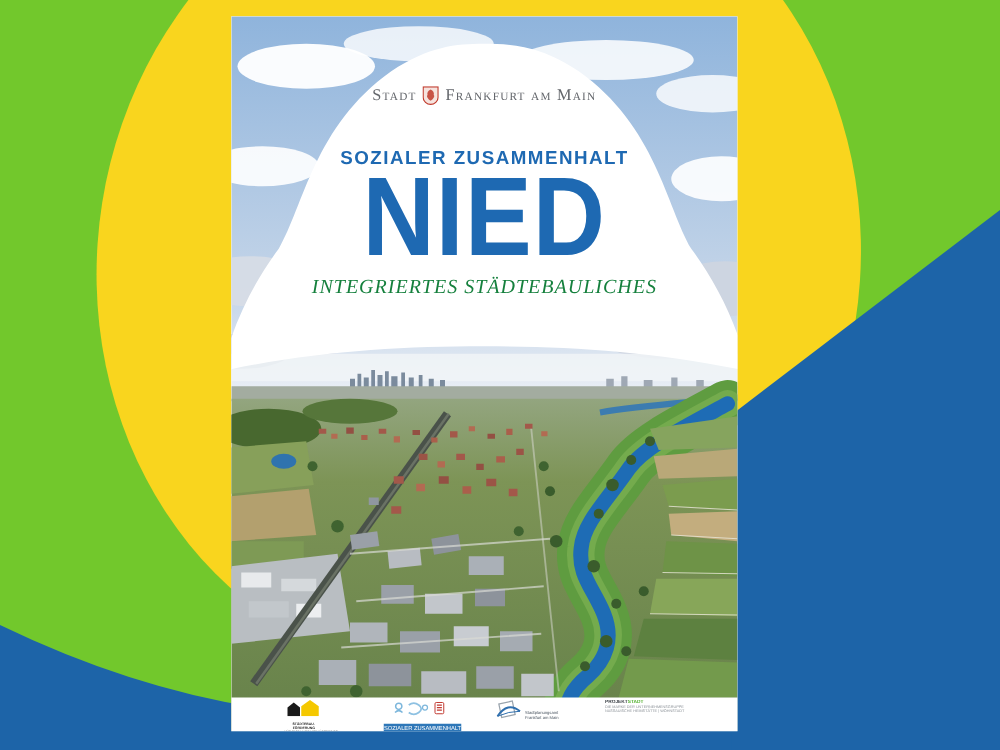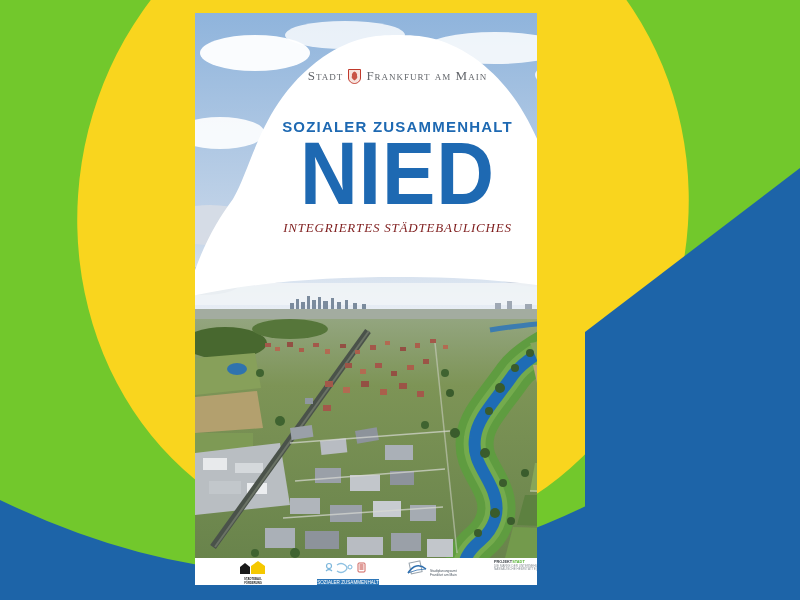--- a/index.html
+++ b/index.html
@@ -1,31 +1,31 @@
 <!DOCTYPE html>
 <html><head>
 <meta charset="utf-8">
 <style>
   html,body{margin:0;padding:0;}
   body{width:800px;height:600px;overflow:hidden;position:relative;font-family:"Liberation Sans",sans-serif;background:#1d64a8;}
   .bg-svg{position:absolute;left:0;top:0;width:800px;height:600px;display:block;}
   
-  .cover{position:absolute;left:195px;top:13px;width:342px;height:572px;background:#ffffff;overflow:hidden;}
+  .cover{position:absolute;left:185px;top:13px;width:405px;height:572px;background:#ffffff;overflow:hidden;}
   .photo{position:absolute;left:0;top:0;width:405px;height:572px;display:block;}
   .blob-svg{position:absolute;left:0;top:0;width:405px;height:300px;display:block;}
   .cover-text{position:absolute;left:0;top:0;width:405px;text-align:center;}
   .publisher{margin-top:55px;display:flex;align-items:center;justify-content:center;gap:5px;
     font-family:"Liberation Serif",serif;font-variant:small-caps;letter-spacing:1px;
     font-size:13px;color:#63666b;}
   .crest{display:inline-block;width:13px;height:15px;}
   .program{margin-top:34px;font-size:15px;font-weight:800;letter-spacing:1.2px;color:#1e69b2;}
   .big-title{margin-top:-6px;font-size:80px;font-weight:bold;letter-spacing:1px;color:#1e69b2;
     transform:scaleY(1.12);transform-origin:top center;line-height:1.0;}
   .subtitle{margin-top:10px;font-family:"Liberation Serif",serif;font-style:italic;
-    font-size:13px;letter-spacing:0.8px;color:#7f1d1d;line-height:1.35;}
+    font-size:16px;letter-spacing:0.8px;color:#15803d;line-height:1.35;}
   
   .footer{position:absolute;left:0;bottom:0;width:405px;height:27px;background:#ffffff;}
   .logo{position:absolute;top:2px;}
   .tiny{transform:scale(0.55);transform-origin:left top;white-space:nowrap;}
   .tiny-c{transform:scale(0.55);transform-origin:center top;white-space:nowrap;}
   .l1{left:30px;width:56px;text-align:center;}
   .l1 .txt{font-size:5px;font-weight:bold;color:#222;line-height:1.1;}
   .l1 .txt2{font-size:4.5px;color:#999;line-height:1.1;}
   .l2{left:103px;width:100px;text-align:center;}
   .l2 .banner{margin:1px auto 0;width:62px;background:#2e77b8;color:#fff;font-size:4.6px;line-height:1.15;padding:1px 0;}

